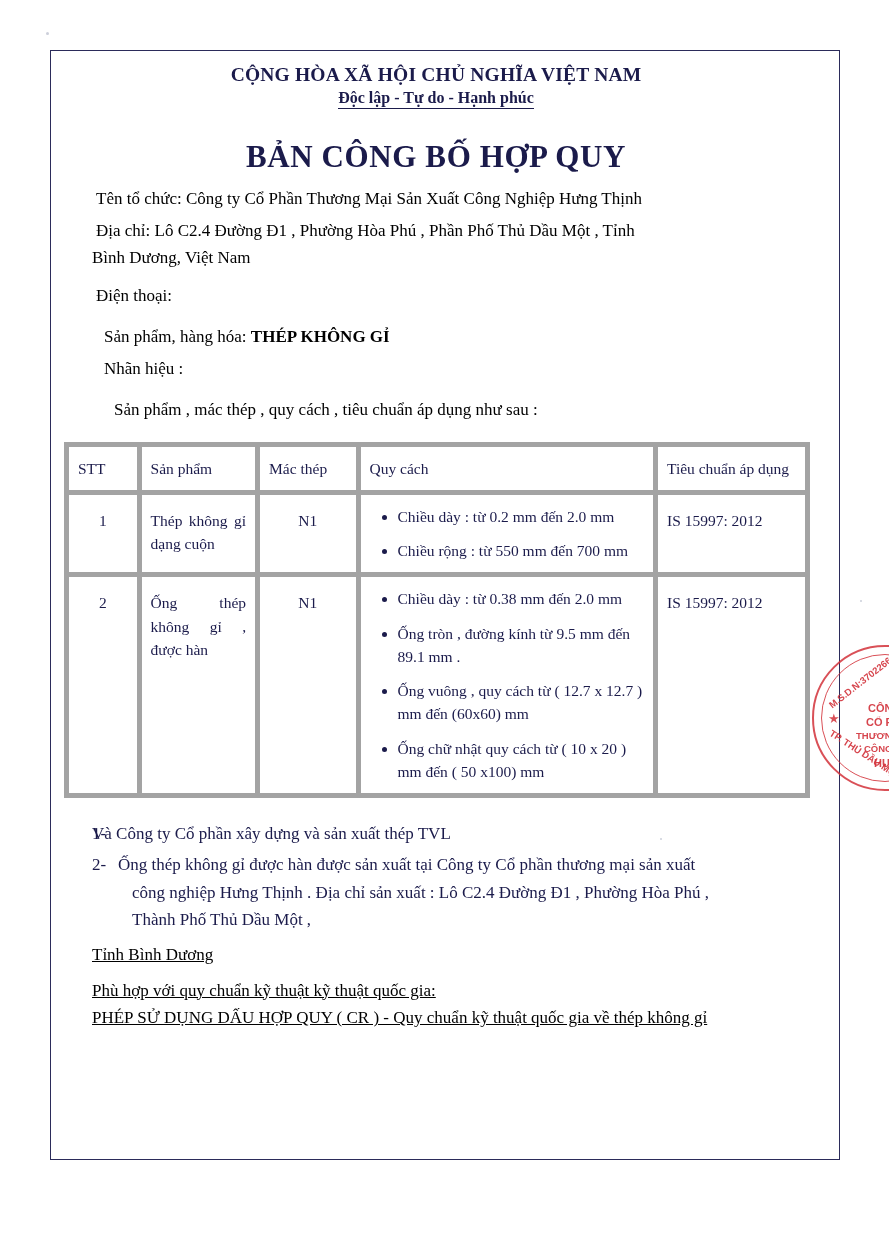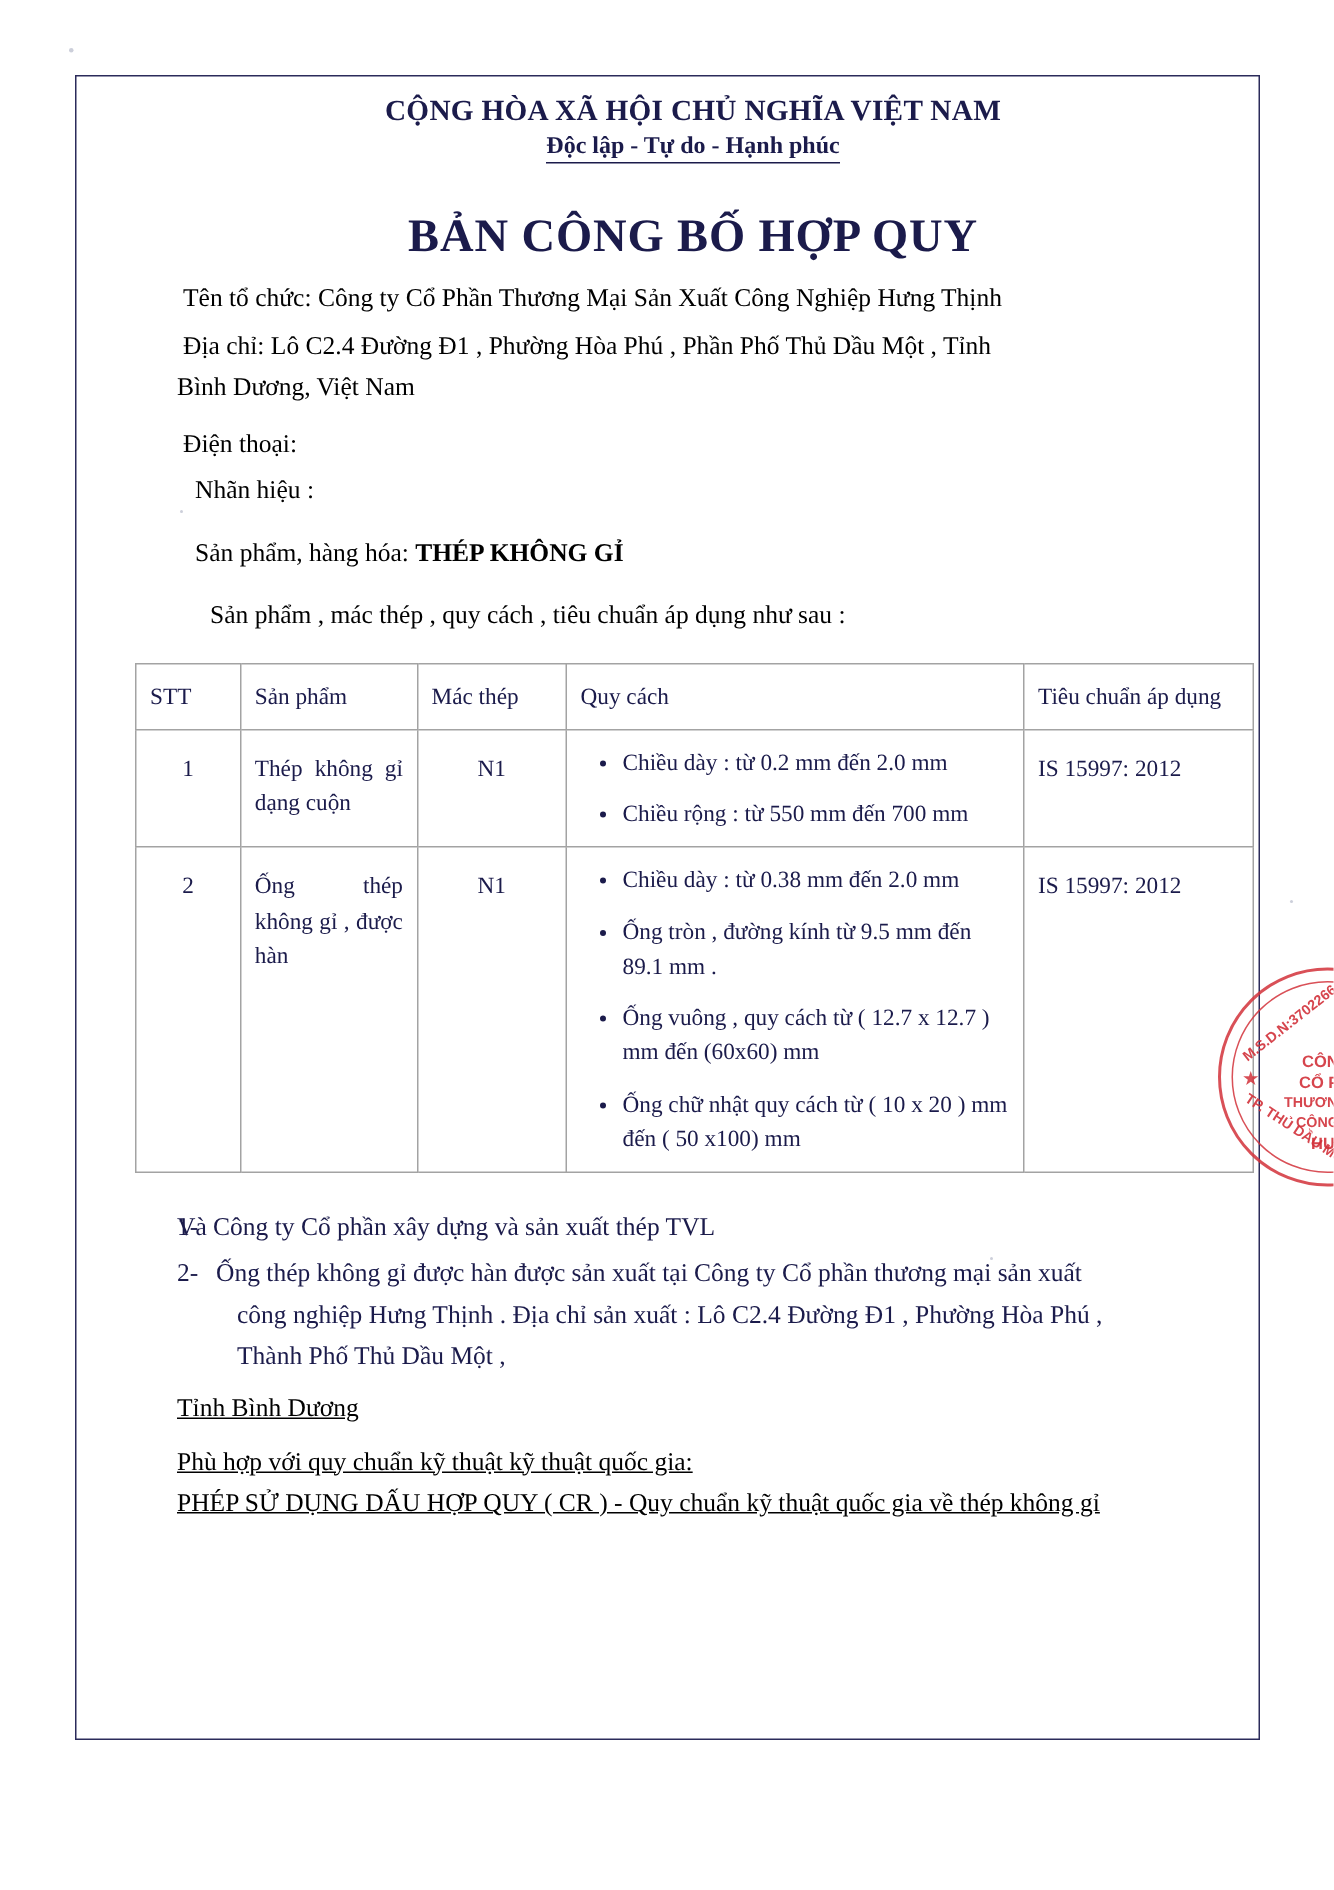--- a/index.html
+++ b/index.html
@@ -25,21 +25,21 @@
     position: absolute;
     left: 50px;
     top: 50px;
     width: 790px;
     height: 1110px;
     border: 1.5px solid #2b2b5a;
     box-sizing: border-box;
   }
   .content {
     position: absolute;
-    left: 88px;
+    left: 62px;
     top: 64px;
     width: 748px;
     box-sizing: border-box;
   }
   .center { text-align: center; }
 
   .national-title {
     font-size: 19.5px;
     font-weight: bold;
     letter-spacing: 0.2px;
@@ -80,21 +80,21 @@
 
   table.spec {
     border-collapse: collapse;
     width: 746px;
     margin-top: 18px;
     margin-left: 2px;
     font-size: 15.5px;
     color: #1b1b4b;
   }
   table.spec th, table.spec td {
-    border: 1px solid #a3a3a3;
+    border: 5px solid #a3a3a3;
     vertical-align: top;
     padding: 8px 9px;
     line-height: 1.5;
   }
   table.spec th {
     font-weight: normal;
     text-align: left;
     padding-top: 10px;
     padding-bottom: 10px;
   }
@@ -211,25 +211,25 @@
         <span class="national-sub">Độc lập - Tự do - Hạnh phúc</span>
       </div>
       <div class="doc-title">BẢN CÔNG BỐ HỢP QUY</div>
     </div>
 
     <div class="para indent-1">Tên tổ chức: Công ty Cổ Phần Thương Mại Sản Xuất Công Nghiệp Hưng Thịnh</div>
     <div class="para indent-1" style="margin-top:4px;">Địa chỉ: Lô C2.4 Đường Đ1 , Phường Hòa Phú , Phần Phố Thủ Dầu Một , Tỉnh</div>
     <div class="para" style="margin-top:0;padding-left:30px;">Bình Dương, Việt Nam</div>
     <div class="para indent-1" style="margin-top:10px;">Điện thoại:</div>
 
-    <div class="para indent-2" style="margin-top:4px;">Nhãn hiệu :</div>
     <div class="para indent-2" style="margin-top:14px;">
       <span>Sản phẩm, hàng hóa:</span>
       <span class="strong">THÉP KHÔNG GỈ</span>
     </div>
+    <div class="para indent-2" style="margin-top:4px;">Nhãn hiệu :</div>
     <div class="para indent-3" style="margin-top:14px;">Sản phẩm , mác thép , quy cách , tiêu chuẩn áp dụng như sau :</div>
 
     <table class="spec">
       <thead>
         <tr>
           <th class="col-stt">STT</th>
           <th class="col-prod">Sản phẩm</th>
           <th class="col-grade">Mác thép</th>
           <th class="col-spec">Quy cách</th>
           <th class="col-std">Tiêu chuẩn áp dụng</th>

